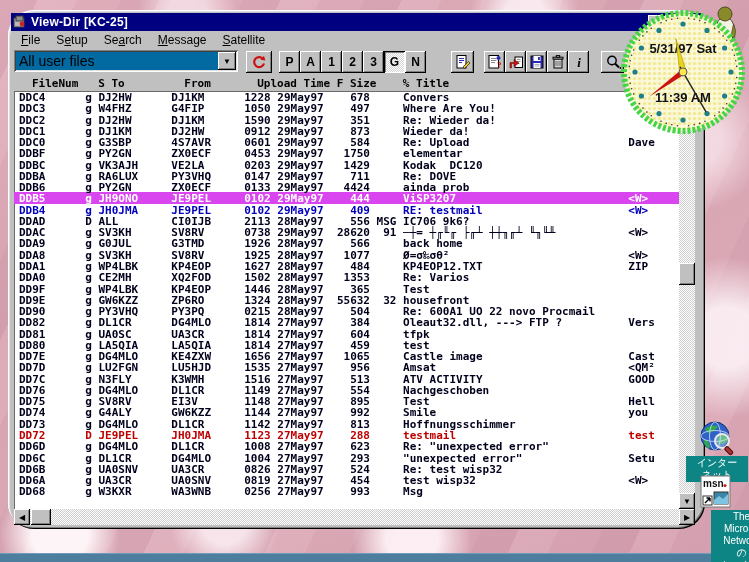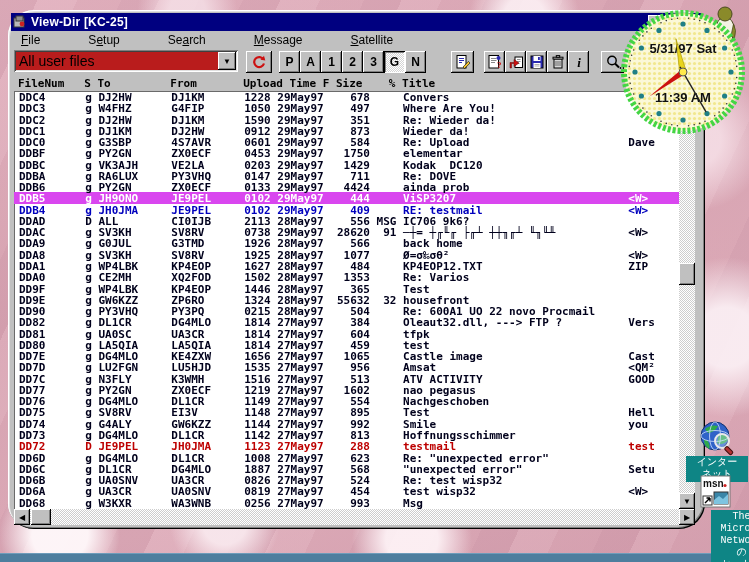--- a/index.html
+++ b/index.html
@@ -22,51 +22,51 @@
   .taskbar-strip { position:absolute; left:0; top:553px; width:749px; height:9px;
     background:#4e7e9e; border-top:1px solid #6e9cba; }
 
   
   .raised  { background:#c0c0c0;
     box-shadow: inset -1px -1px 0 #000, inset 1px 1px 0 #fff, inset -2px -2px 0 #808080, inset 2px 2px 0 #dfdfdf; border-radius: 26px; }
   .btn     { background:#c0c0c0;
     box-shadow: inset -1px -1px 0 #000, inset 1px 1px 0 #fff, inset -2px -2px 0 #808080; }
   .btn.pressed { box-shadow: inset 1px 1px 0 #000, inset -1px -1px 0 #fff, inset 2px 2px 0 #808080;
     background-image:repeating-conic-gradient(#fff 0 25%, #d4d4d4 0 50%); background-size:2px 2px; }
-  .sunken  { background:#b91c1c;
+  .sunken  { background:#0369a1;
     box-shadow: inset 1px 1px 0 #808080, inset -1px -1px 0 #fff, inset 2px 2px 0 #404040, inset -2px -2px 0 #dfdfdf; padding-left: 28px; }
 
   
   .win { position:absolute; left:8px; top:10px; width:697px; height:519px; z-index:2; }
   .titlebar { position:absolute; left:3px; top:3px; right:3px; height:18px; background:#000080;
     display:flex; align-items:center; padding:0 2px; }
   .titlebar .title { color:#fff; font-weight:bold; font-size:12px; margin-left:4px; letter-spacing:.2px; }
   .tb-buttons { margin-left:auto; display:flex; gap:0; }
   .tb-btn { width:16px; height:14px; margin-left:1px; display:flex; align-items:center; justify-content:center;
     font-size:10px; font-weight:bold; color:#000; }
   .tb-btn.close { margin-left:3px; }
   .minbar { width:8px; height:2px; background:#000; margin-top:7px; }
   .maxbox { width:9px; height:8px; border:1px solid #000; border-top-width:2px; }
 
   .menubar { position:absolute; left:3px; top:21px; right:3px; height:17px; background:#c0c0c0;
-    display:flex; align-items:center; padding-left:2px;gap:32px; }
+    display:flex; align-items:center; padding-left:2px; }
   .menu-item { font-size:12px; color:#000; padding:1px 8px; }
   .menu-item u { text-decoration:underline; }
 
   .toolbar { position:absolute; left:3px; top:38px; right:3px; height:28px; background:#c0c0c0; }
   .combo { position:absolute; left:3px; top:2px; width:224px; height:22px; }
   .combo .value { position:absolute; left:5px; top:3px; font-size:14px; color:#000; }
   .combo .drop { position:absolute; right:2px; top:2px; width:18px; height:18px; display:flex;
     align-items:center; justify-content:center; font-size:8px; }
   .tbtn { position:absolute; top:3px; height:22px; display:flex; align-items:center; justify-content:center; }
   .letterbtn { width:21px; font-weight:bold; font-size:12px; font-family:"Liberation Sans",sans-serif; }
   .iconbtn { width:23px; }
   .iconbtn svg, .tbtn svg { display:block; }
 
-  .colheader { position:absolute; left:6px; top:67px; width:665px; height:14px;
+  .colheader { position:absolute; left:20px; top:67px; width:665px; height:14px;
     font:bold 11px "DejaVu Sans Mono",monospace; white-space:pre; color:#000; padding-left:4px; line-height:14px; }
 
   .list { position:absolute; left:6px; top:81px; width:665px; height:418px; background:#fff; overflow:hidden;
     box-shadow: inset 1px 1px 0 #6a6a6a, inset -1px -1px 0 #fff; }
   .trow { height:11.27px; line-height:11.3px; font:bold 11px "DejaVu Sans Mono",monospace;
     white-space:pre; color:#00001c; padding-left:5px; }
   .trow.selected { background:#d946ef; color:#fff; }
   .trow.blue { color:#0000bd; }
   .trow.red  { color:#bd0000; }
 
@@ -82,21 +82,21 @@
   
   .clock { position:absolute; left:617px; top:6px; width:132px; height:132px; z-index:5; }
   .clock text { font-family:"Liberation Sans",sans-serif; font-weight:bold; }
 
   
   .pet { position:absolute; left:710px; top:4px; z-index:4; }
 
   
   .dicon { position:absolute; z-index:6; text-align:right; }
   .dlabel { position:absolute; z-index:6; background:#0e8585; color:#fff; font-size:10px; line-height:12px;
-    padding:1px 6px; white-space:pre-line; font-family:Liberation Mono, monospace; text-align:center; }
+    padding:1px 6px; white-space:pre-line; font-family:Liberation Sans, sans-serif; text-align:center; }
 </style>
 </head>
 <body>
 
 <div class="wallpaper"></div>
 
 <div class="win raised">
 
   <div class="titlebar">
     <span style="display:flex;">
@@ -230,28 +230,27 @@
       <div class="trow">DDA0      g CE2MH      XQ2FOD     1502 28May97   1353     Re: Varios                        </div>
       <div class="trow">DD9F      g WP4LBK     KP4EOP     1446 28May97    365     Test                              </div>
       <div class="trow">DD9E      g GW6KZZ     ZP6RO      1324 28May97  55632  32 housefront                        </div>
       <div class="trow">DD90      g PY3VHQ     PY3PQ      0215 28May97    504     Re: 600A1 UO 22 novo Procmail     </div>
       <div class="trow">DD82      g DL1CR      DG4MLO     1814 27May97    384     Oleaut32.dll, ---&gt; FTP ?          Vers</div>
       <div class="trow">DD81      g UA0SC      UA3CR      1814 27May97    604     tfpk                              </div>
       <div class="trow">DD80      g LA5QIA     LA5QIA     1814 27May97    459     test                              </div>
       <div class="trow">DD7E      g DG4MLO     KE4ZXW     1656 27May97   1065     Castle image                      Cast</div>
       <div class="trow">DD7D      g LU2FGN     LU5HJD     1535 27May97    956     Amsat                             &lt;QM²</div>
       <div class="trow">DD7C      g N3FLY      K3WMH      1516 27May97    513     ATV ACTIVITY                      GOOD</div>
-      <div class="trow">DD77      g PY2GN      ZX0ECF     1219 27May97   1602     nao pegasus                       </div>
       <div class="trow">DD76      g DG4MLO     DL1CR      1149 27May97    554     Nachgeschoben                     </div>
       <div class="trow">DD75      g SV8RV      EI3V       1148 27May97    895     Test                              Hell</div>
       <div class="trow">DD74      g G4ALY      GW6KZZ     1144 27May97    992     Smile                             you</div>
       <div class="trow">DD73      g DG4MLO     DL1CR      1142 27May97    813     Hoffnungsschimmer                 </div>
       <div class="trow red">DD72      D JE9PEL     JH0JMA     1123 27May97    288     testmail                          test</div>
       <div class="trow">DD6D      g DG4MLO     DL1CR      1008 27May97    623     Re: "unexpected error"            </div>
-      <div class="trow">DD6C      g DL1CR      DG4MLO     1887 27May97    568     "unexpected error"                Setu</div>
+      <div class="trow">DD6C      g DL1CR      DG4MLO     1004 27May97    293     "unexpected error"                Setu</div>
       <div class="trow">DD6B      g UA0SNV     UA3CR      0826 27May97    524     Re: test wisp32                   </div>
       <div class="trow">DD6A      g UA3CR      UA0SNV     0819 27May97    454     test wisp32                       &lt;W&gt;</div>
       <div class="trow">DD68      g W3KXR      WA3WNB     0256 27May97    993     Msg                               </div>
     </div>
 
   <div class="vscroll">
     <div class="sb-btn btn" style="top:0; left:0;">
         <span>▲</span>
       </div>
     <div class="sb-thumb btn" style="top:172px; left:0; width:16px; height:22px;"></div>

